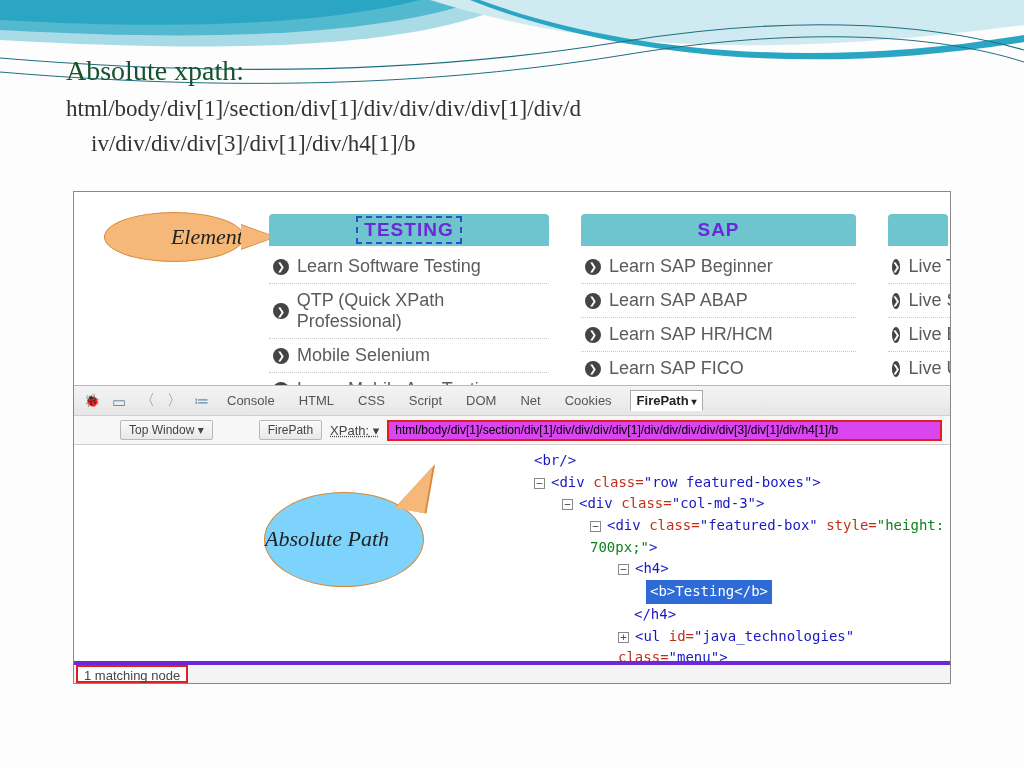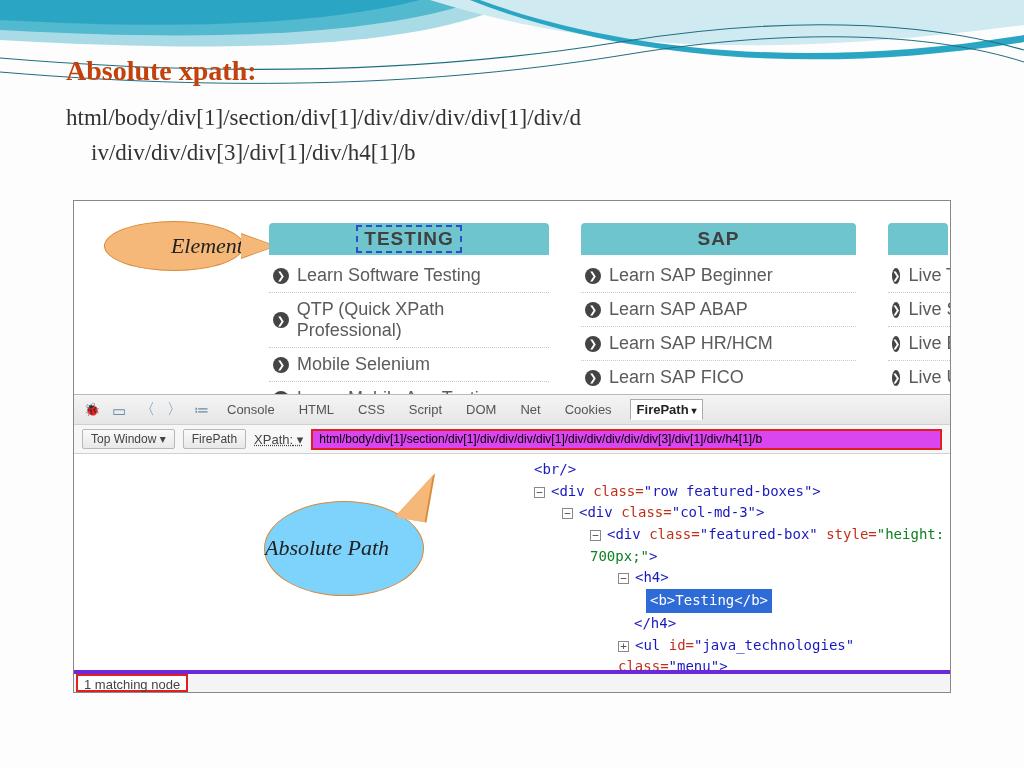--- a/index.html
+++ b/index.html
@@ -2,30 +2,30 @@
 <html><head>
 <meta charset="utf-8">
 <style>
 * { margin: 0; padding: 0; box-sizing: border-box; }
 body { width: 1024px; height: 768px; font-family: Georgia, serif; background: #fdfdfd; position: relative; overflow: hidden; }
 
 
 .wave-bg { position: absolute; top: 0; left: 0; width: 1024px; height: 140px; pointer-events: none; }
 
 .content { position: relative; padding: 55px 66px 0 66px; }
-.title { font-size: 28px; font-weight: bold; color: #c2410c; margin-bottom: 14px; }
+.title { font-size: 28px; font-weight: normal; color: #14532d; margin-bottom: 5px; }
 .xpath-text { font-size: 23px; color: #333; line-height: 1.5; padding-left: 0; margin-bottom: 30px; }
 .xpath-text .line2 { padding-left: 25px; }
 
 
 .shot { border: 1px solid #888; width: 878px; height: 493px; margin: 0 auto; position: relative; overflow: hidden; background: #fff; font-family: Arial, sans-serif; }
 
 
 .colhdr-row { display: flex; position: absolute; top: 22px; left: 195px; gap: 32px; }
-.colhdr { background: #6ec5ce; color: #404040; font-weight: bold; font-size: 19px; letter-spacing: 1px; height: 32px; display: flex; align-items: center; justify-content: center; border-radius: 4px 4px 0 0; }
+.colhdr { background: #6ec5ce; color: #6d28d9; font-weight: bold; font-size: 19px; letter-spacing: 1px; height: 32px; display: flex; align-items: center; justify-content: center; border-radius: 4px 4px 0 0; }
 .colhdr.testing { width: 280px; position: relative; }
 .colhdr.sap { width: 275px; }
 .colhdr.third { width: 60px; }
 .sel-box { border: 2px dashed #2a50c8; padding: 1px 6px; font-weight: bold; }
 
 
 .callout-el { position: absolute; top: 20px; left: 30px; width: 140px; height: 50px; background: #f6b878; border: 1px solid #d68a3a; border-radius: 50%; display: flex; align-items: center; justify-content: flex-end; font-style: italic; font-family: "Comic Sans MS", cursive; font-size: 22px; color: #222; }
 .callout-el::after { content: ""; position: absolute; right: -32px; top: 12px; border-style: solid; border-width: 12px 0 12px 34px; border-color: transparent transparent transparent #f6b878; }
 .callout-el::before { content: ""; position: absolute; right: -34px; top: 11px; border-style: solid; border-width: 13px 0 13px 36px; border-color: transparent transparent transparent #d68a3a; }
 
@@ -40,21 +40,21 @@
 
 
 .devbar { position: absolute; top: 193px; left: 0; right: 0; height: 30px; border-top: 1px solid #b8b8b8; background: linear-gradient(#f4f4f4,#e6e6e6); display: flex; align-items: center; font-size: 13px; color: #555; padding-left: 10px; gap: 12px; }
 .devbar .ic { width: 16px; height: 16px; display:inline-block; }
 .devbar .nav { color: #6b8da8; font-size: 15px; }
 .devbar .tab { padding: 2px 6px; cursor: pointer; }
 .devbar .tab.active { background: #fff; border: 1px solid #aaa; border-bottom: 1px solid #fff; font-weight: bold; color: #222; }
 .devbar .tab.active::after { content:" ▾"; font-size:10px; }
 
 .xpath-bar { position: absolute; top: 223px; left: 0; right: 0; height: 30px; border-top: 1px solid #d0d0d0; border-bottom: 1px solid #d0d0d0; background: #f7f7f7; display: flex; align-items: center; font-size: 13px; color: #444; padding-left: 8px; gap: 8px; }
-.xbtn { border: 1px solid #b8b8b8; background: linear-gradient(#fafafa,#e8e8e8); padding: 2px 8px; font-size: 12px; border-radius: 2px; }
+.xbtn { border: 1px solid #b8b8b8; background: linear-gradient(#fafafa,#e8e8e8); padding: 2px 8px; font-size: 12px; border-radius: 2px; margin-left: 38px; }
 .xlabel { color: #444; text-decoration: underline dotted; }
 .xinput { flex: 1; height: 21px; border: 2px solid #e02020; background: #d946ef; font-size: 12px; padding: 0 6px; margin-right: 8px; font-family: Arial; }
 
 
 .srctree { position: absolute; top: 258px; left: 0; right: 0; bottom: 24px; font-family: Consolas, monospace; font-size: 14px; color: #222; padding-left: 460px; line-height: 1.55; }
 .srctree .indent1 { padding-left: 0; }
 .srctree .indent2 { padding-left: 28px; }
 .srctree .indent3 { padding-left: 56px; }
 .srctree .indent4 { padding-left: 84px; }
 .srctree .indent5 { padding-left: 112px; }

